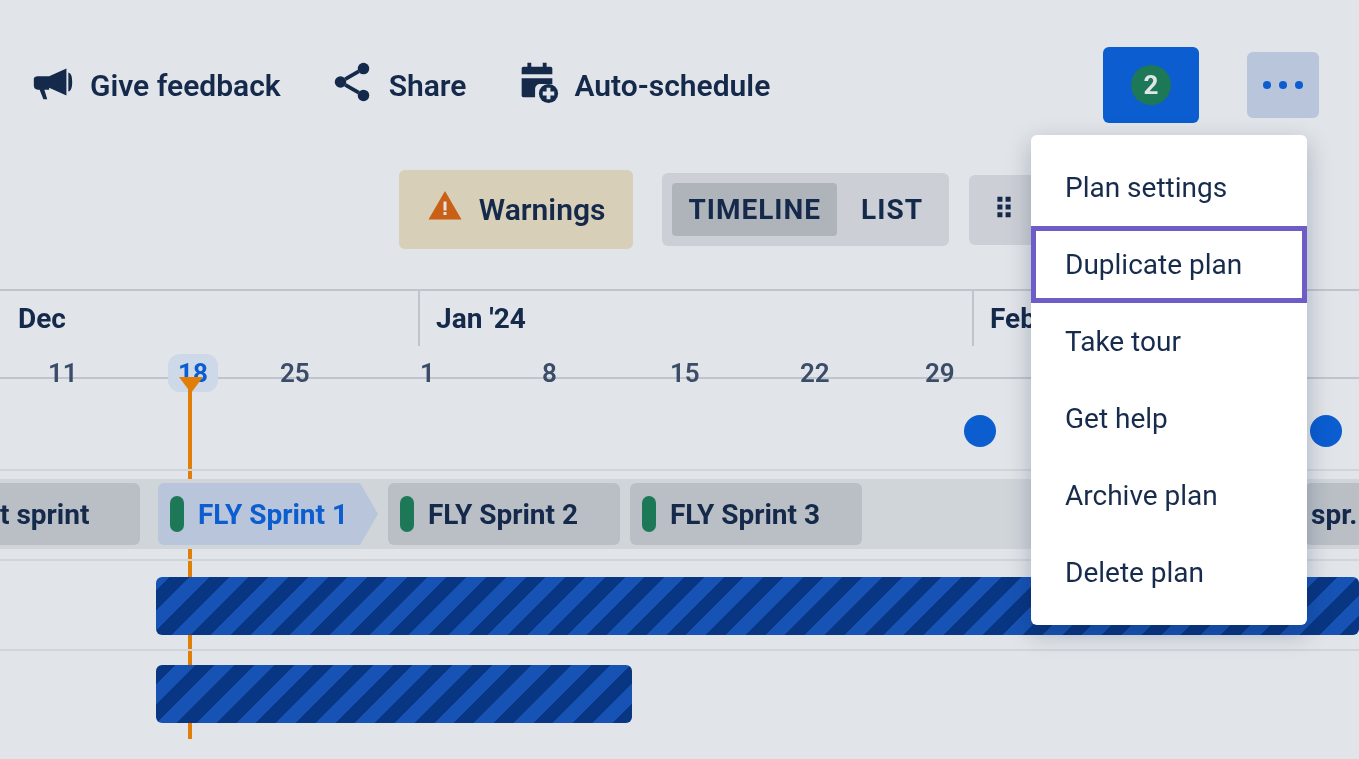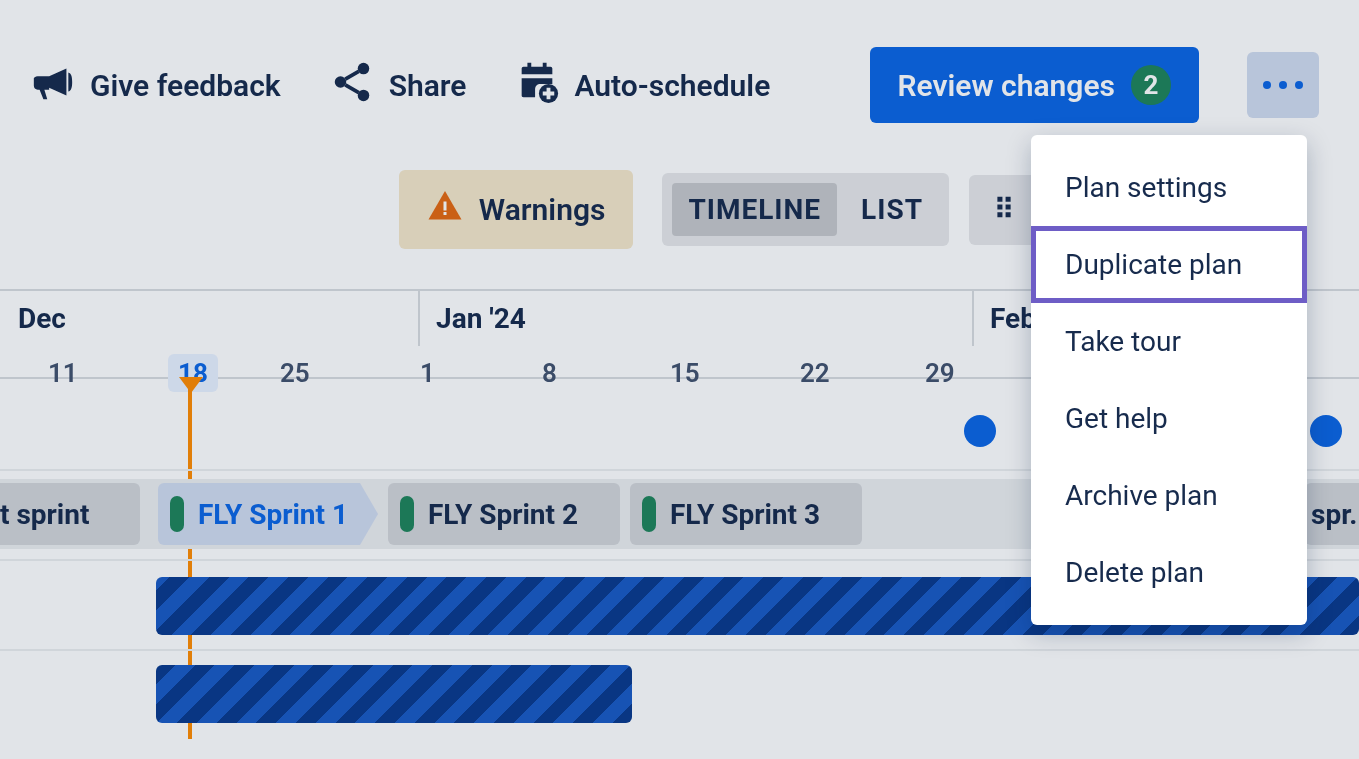--- a/index.html
+++ b/index.html
@@ -138,21 +138,21 @@
     position: relative;
     font-size: 26px;
     font-weight: 600;
     color: #42526E;
   }
   .day-lbl { position: absolute; top: 12px; }
   .day-today {
     color: #0c66e4;
     background: #e9f2ff;
     padding: 4px 10px;
-    border-radius: 6px;
+    border-radius: 12px;
     font-weight: 700;
   }
   .grid {
     position: relative;
     height: 350px;
   }
   .marker-line {
     position: absolute;
     top: 0;
     width: 4px;
@@ -290,21 +290,20 @@
     <span>
       <svg viewBox="0 0 24 24">
           <path d="M5 4h2V2h2v2h6V2h2v2h2c1 0 1 1 1 1v3H4V5s0-1 1-1zm-1 6h16v3h-6c-2 0-3 1-3 3v4H5c-1 0-1-1-1-1V10z"></path>
           <circle cx="18" cy="18" r="5"></circle>
           <path d="M18 15v6M15 18h6" stroke="#fff" stroke-width="2"></path>
         </svg>
     </span>
     <span>Auto-schedule</span>
   </div>
   <div class="review-btn">
-    <span>Review changes</span>
     <span class="badge">2</span>
   </div>
   <div class="more-btn">
     <span></span>
     <span></span>
     <span></span>
   </div>
 </div>
 
 <div class="secondary">

